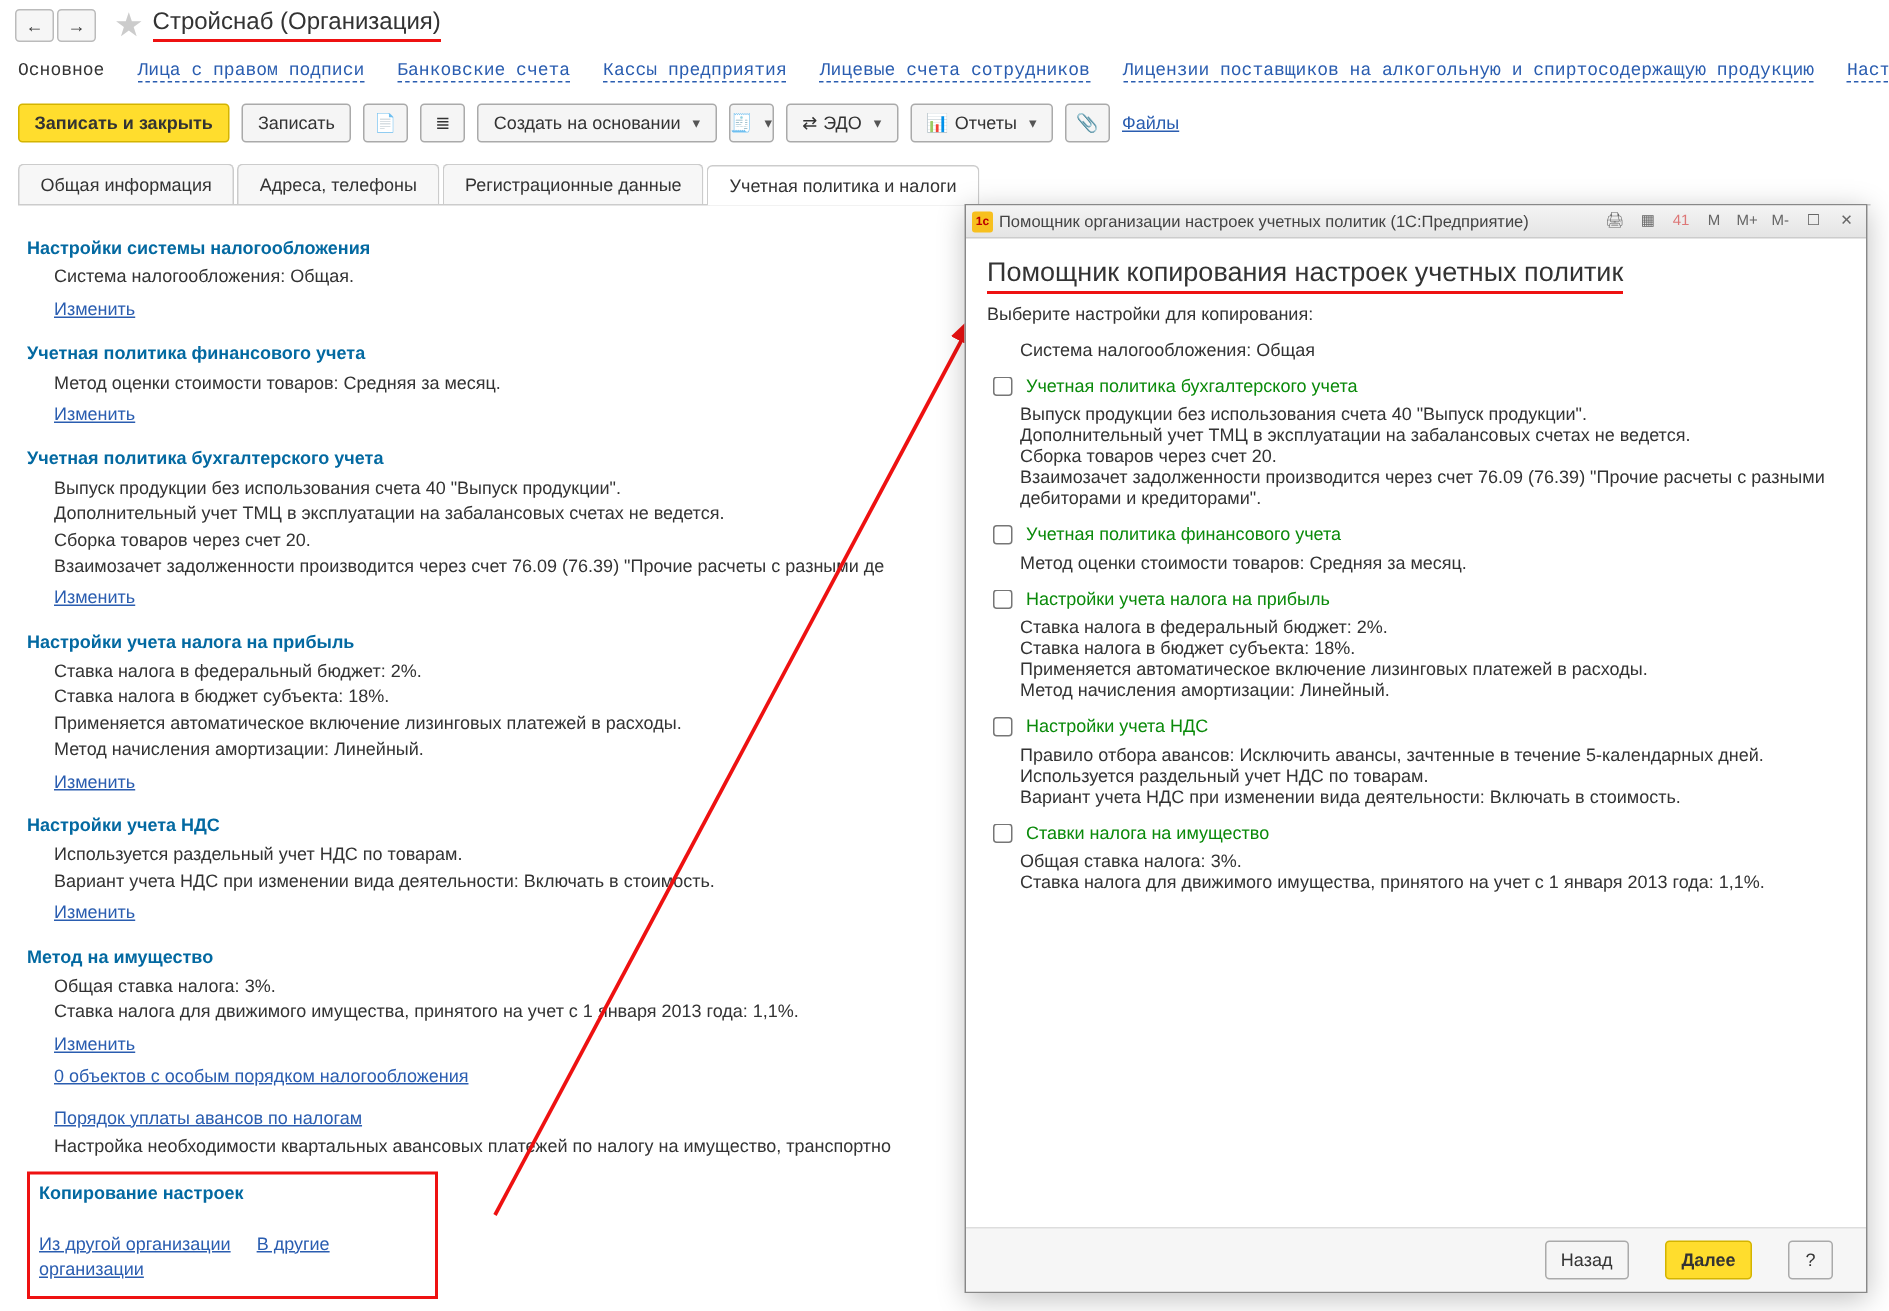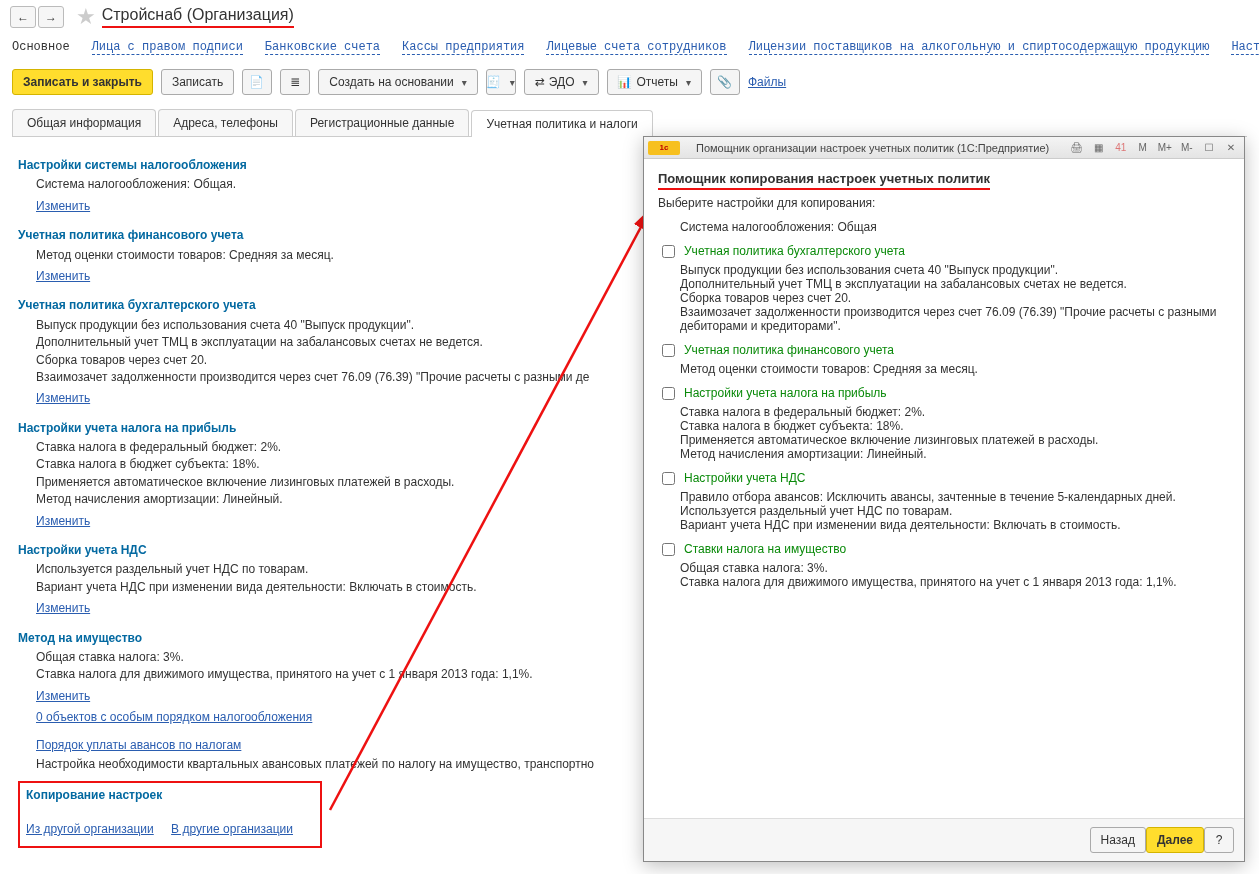--- a/index.html
+++ b/index.html
@@ -40,21 +40,21 @@
   .tab {
     padding: 6px 14px; border: 1px solid #ccc; border-bottom: none;
     background: #f7f7f7; margin-right: 2px; border-radius: 4px 4px 0 0; cursor: pointer;
   }
   .tab.active { background: #fff; position: relative; top: 1px; }
   .content { padding: 10px 18px; line-height: 1.45; }
   .sec-head { color: #0369a1; font-weight: bold; margin-top: 10px; }
   .sec-body { margin-left: 18px; margin-top: 2px; }
   .chg { color: #2a5db0; text-decoration: underline; cursor: pointer; display: inline-block; margin: 4px 0 2px 18px; }
   .link-u { color: #2a5db0; text-decoration: underline; cursor: pointer; }
-  .copy-box { border: 2px solid #e11; padding: 4px 6px 8px; margin-top: 8px; width: 304px; }
+  .copy-box { border: 2px solid #e11; padding: 4px 6px 8px; margin-top: 8px; width: 274px; }
   .copy-box .sec-head { margin-top: 0; }
   .copy-links { margin-top: 16px; }
   .copy-links span { color: #2a5db0; cursor: pointer; margin-right: 14px; text-decoration: underline; }
 
   
   .dialog {
     position: absolute; left: 643px; top: 136px; width: 602px; height: 726px;
     border: 1px solid #888; background: #fff; box-shadow: 0 4px 18px rgba(0,0,0,0.25);
     display: flex; flex-direction: column;
   }
@@ -62,34 +62,34 @@
     height: 22px; background: linear-gradient(#f4f4f4,#e4e4e4);
     display: flex; align-items: center; padding: 0 4px; font-size: 11px; color: #444;
     border-bottom: 1px solid #ccc;
   }
   .dlg-titlebar .spacer { flex: 1; }
   .win-icons span {
     display: inline-flex; width: 18px; height: 16px; align-items: center;
     justify-content: center; font-size: 10px; color: #666; border: 1px solid transparent; margin-left: 1px; cursor: pointer;
   }
   .dlg-body { padding: 10px 14px; flex: 1; overflow: auto; }
-  .dlg-h1 { font-size: 13px; font-weight: bold; margin: 2px 0 4px; }
+  .dlg-h1 { font-size: 18px; font-weight: normal; margin: 2px 0 4px; }
   .dlg-sub { color: #333; margin-top: 6px; }
   .chk-line { display: flex; align-items: flex-start; gap: 6px; margin-top: 10px; }
   .chk-line input { margin-top: 1px; }
   .chk-label { color: #0a8a0a; }
   .chk-desc { margin-left: 22px; margin-top: 2px; }
   .dlg-footer {
-    border-top: 1px solid #ddd; padding: 8px 10px; display: flex; justify-content: flex-end; gap: 0;
+    border-top: 1px solid #ddd; padding: 8px 22px; display: flex; justify-content: flex-end; gap: 24px;
     background: #f6f6f6;
   }
   .one-c-badge {
-    width: 32px; height: 14px; background: #f7c01f; border-radius: 2px;
+    width: 14px; height: 14px; background: #f7c01f; border-radius: 2px;
     display: inline-flex; align-items: center; justify-content: center;
-    font-size: 8px; color: #b00; font-weight: bold; margin-right: 16px;
+    font-size: 8px; color: #b00; font-weight: bold; margin-right: 4px;
   }
   
   .red-arrow {
     position: absolute; left: 320px; top: 200px; width: 360px; height: 620px;
     pointer-events: none;
   }
 </style>
 </head>
 <body>
 

